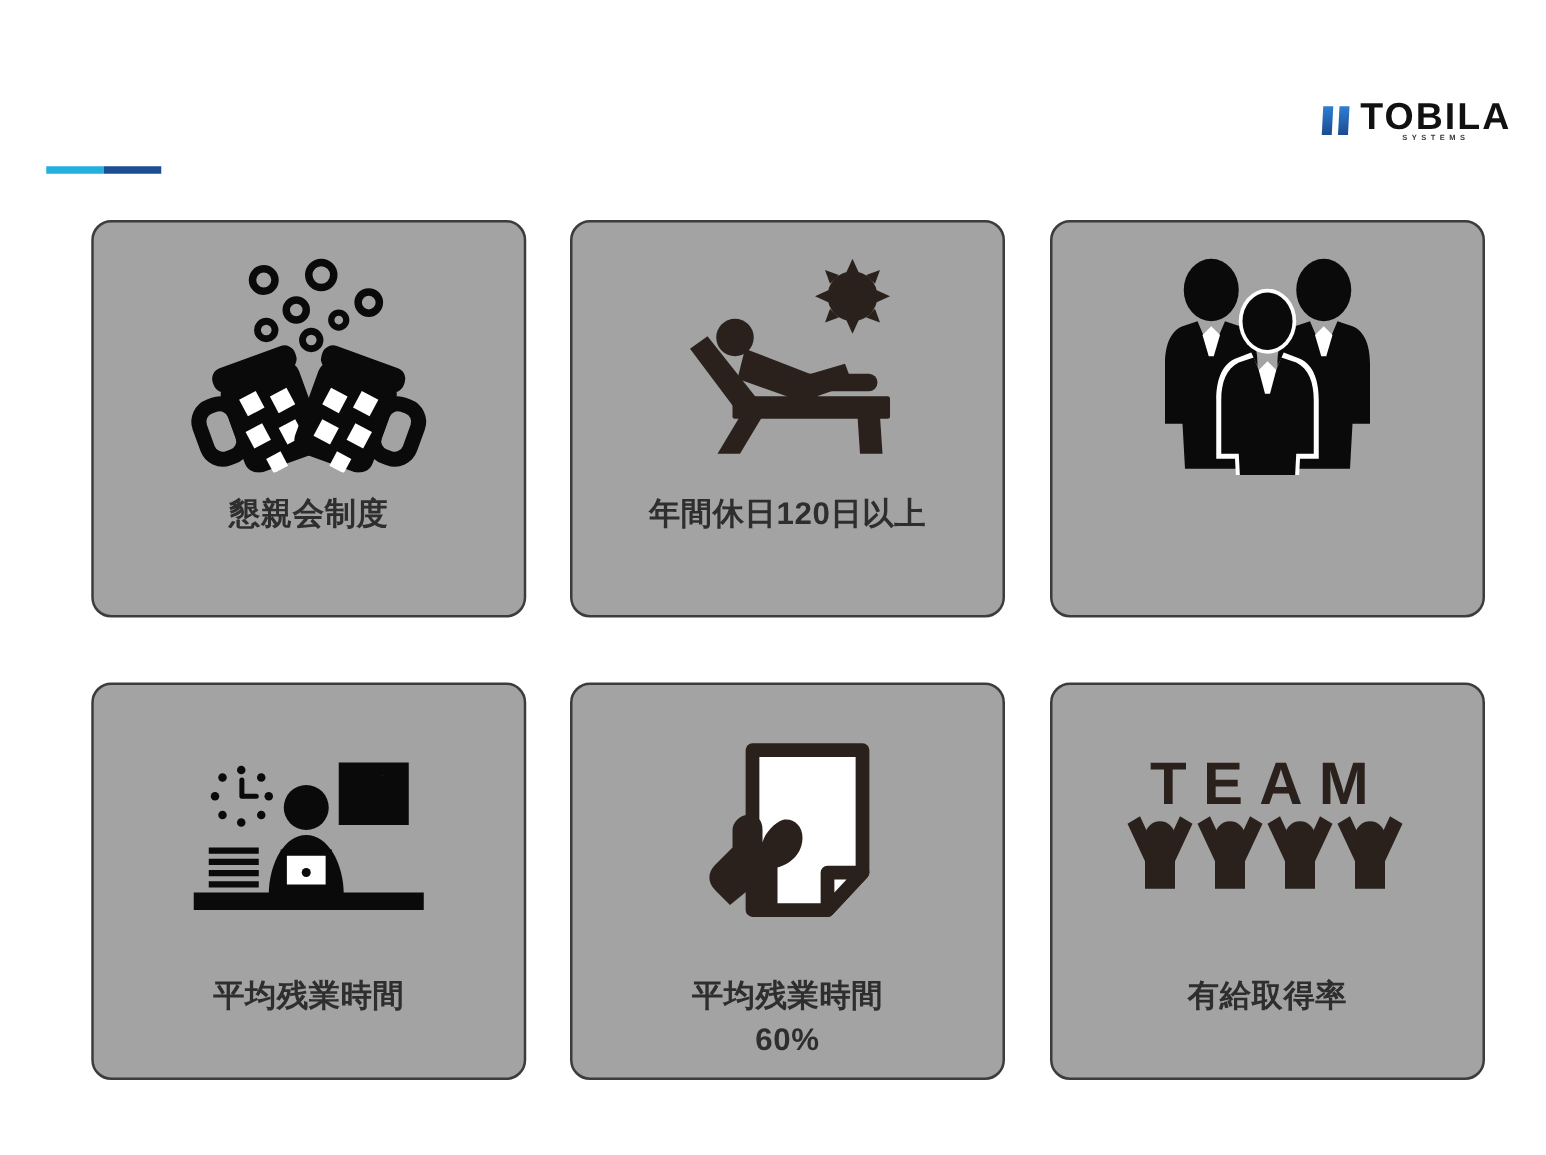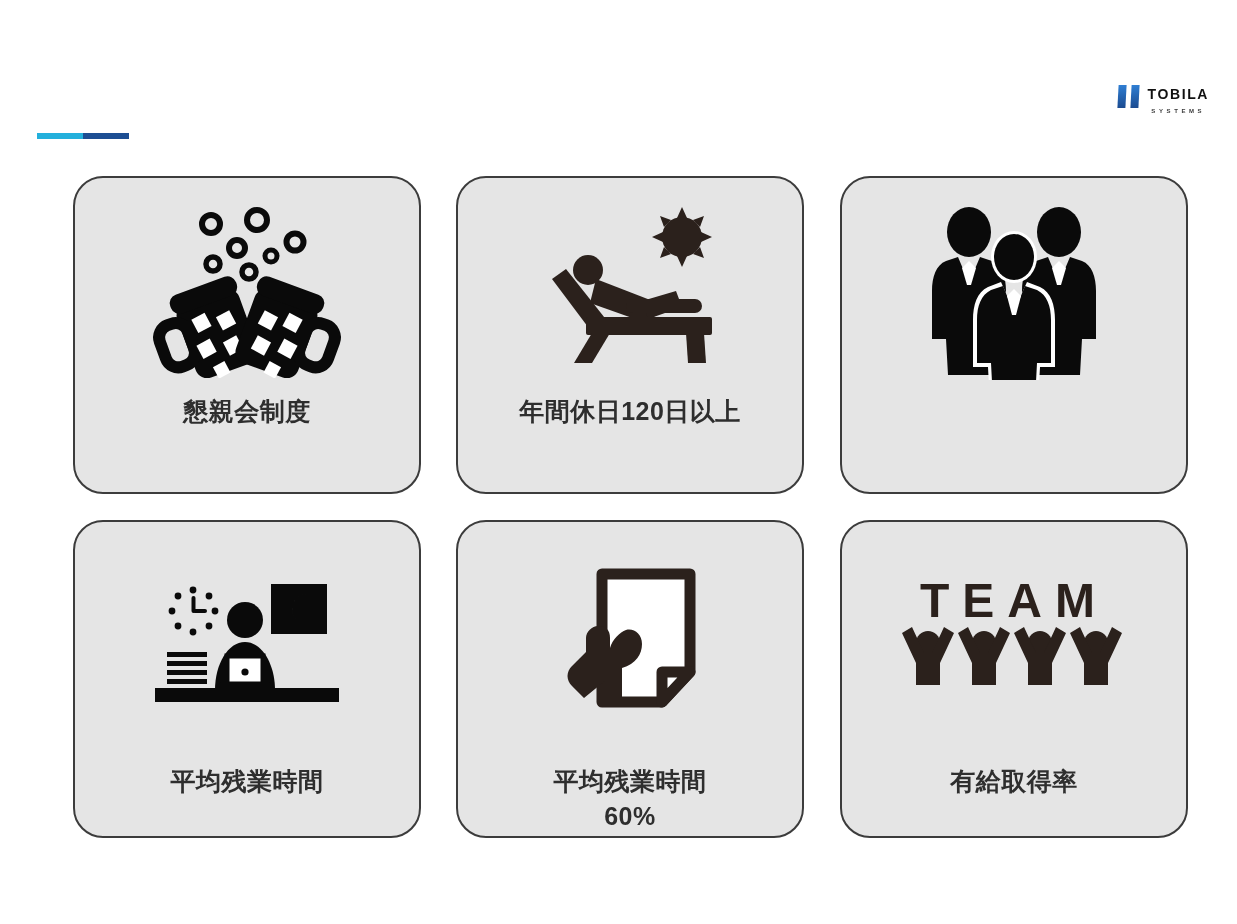--- a/index.html
+++ b/index.html
@@ -62,21 +62,21 @@
     height: 23px;
     background: linear-gradient(175deg, #2f7fd4 0%, #1b4a8f 100%);
     transform: skewX(-3deg);
   }
   .logo-text-wrap {
     display: flex;
     flex-direction: column;
     align-items: stretch;
   }
   .logo-word {
-    font-size: 14px;
+    font-size: 30px;
     font-weight: 700;
     color: #111111;
     letter-spacing: 1.6px;
     line-height: 22px;
   }
   .logo-sub {
     font-size: 6px;
     font-weight: 700;
     color: #3a3a3a;
     letter-spacing: 3.6px;
@@ -90,30 +90,30 @@
     left: 73px;
     top: 176px;
     width: 1108px;
     height: 668px;
   }
   .card {
     position: absolute;
     width: 348px;
     height: 318px;
     border: 2.5px solid #3c3c3c;
-    border-radius: 30px;
-    background: #e5e5e5;
+    border-radius: 16px;
+    background: #a3a3a3;
     box-sizing: border-box;
     display: flex;
     flex-direction: column;
     align-items: center;
     justify-content: flex-start;
   }
   .card.r1 { top: 0px; }
-  .card.r2 { top: 344px; }
+  .card.r2 { top: 370px; }
   .card.c1 { left: 0px; }
   .card.c2 { left: 383px; }
   .card.c3 { left: 767px; }
 
   .card-icon {
     height: 190px;
     width: 100%;
     display: flex;
     align-items: center;
     justify-content: center;
@@ -131,21 +131,21 @@
     letter-spacing: 0.5px;
     padding: 0 10px;
     box-sizing: border-box;
   }
   .card-label .l2 { display: block; }
 
   
   .card.r1 .card-icon { height: 200px; margin-top: 14px; }
   .card.r1 .card-label { margin-top: 2px; }
   .card.r2 .card-icon { height: 180px; margin-top: 30px; }
-  .card.r2 .card-label { margin-top: 32px; }
+  .card.r2 .card-label { margin-top: 22px; }
 </style>
 </head>
 <body>
 
 <div class="slide-header">
   <div class="title-rule">
     <div class="seg-a"></div>
     <div class="seg-b"></div>
   </div>
 

